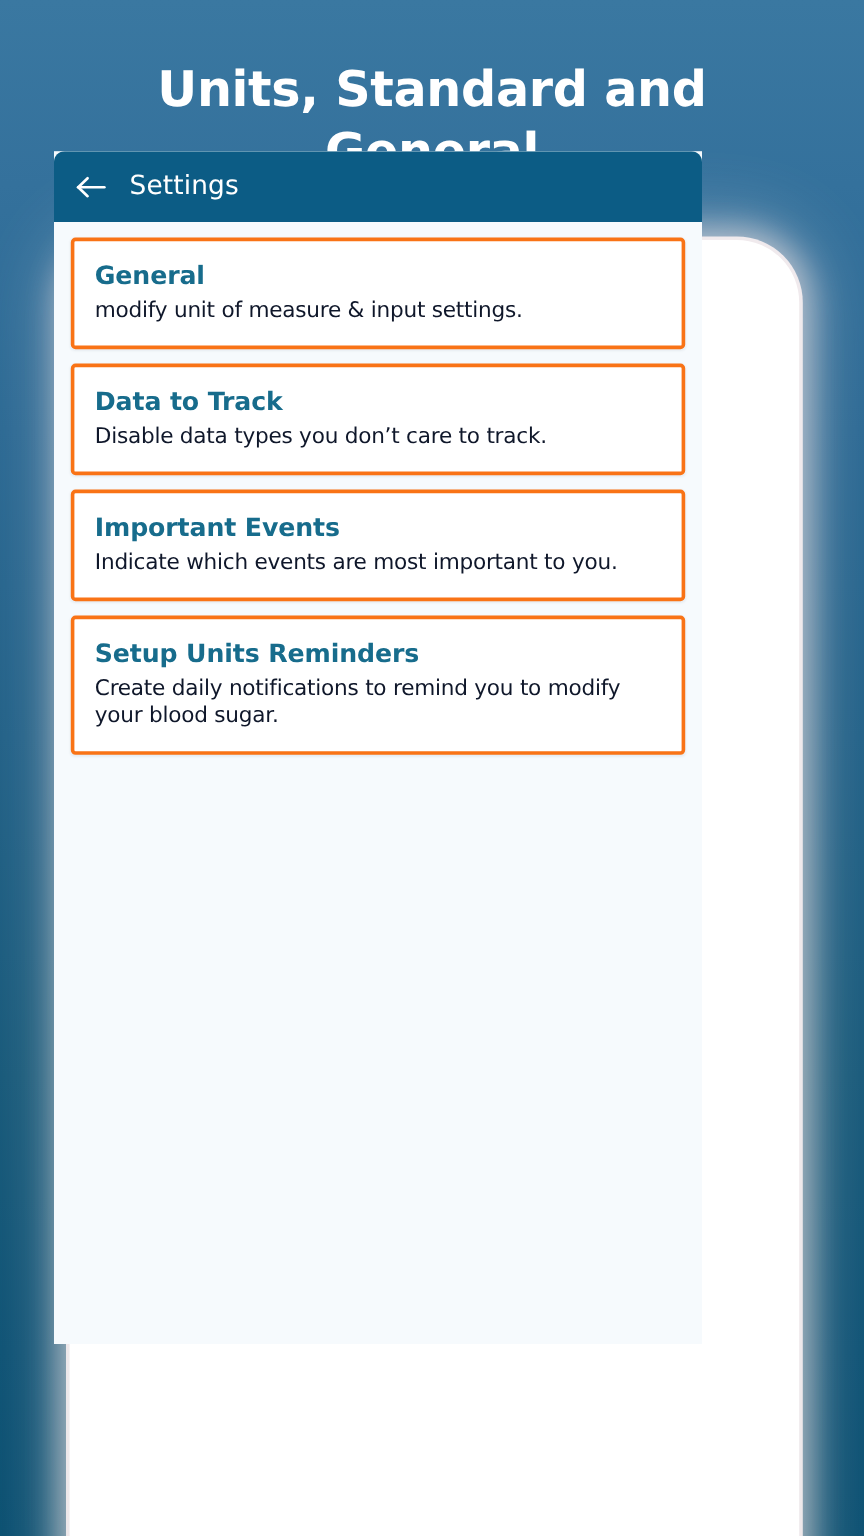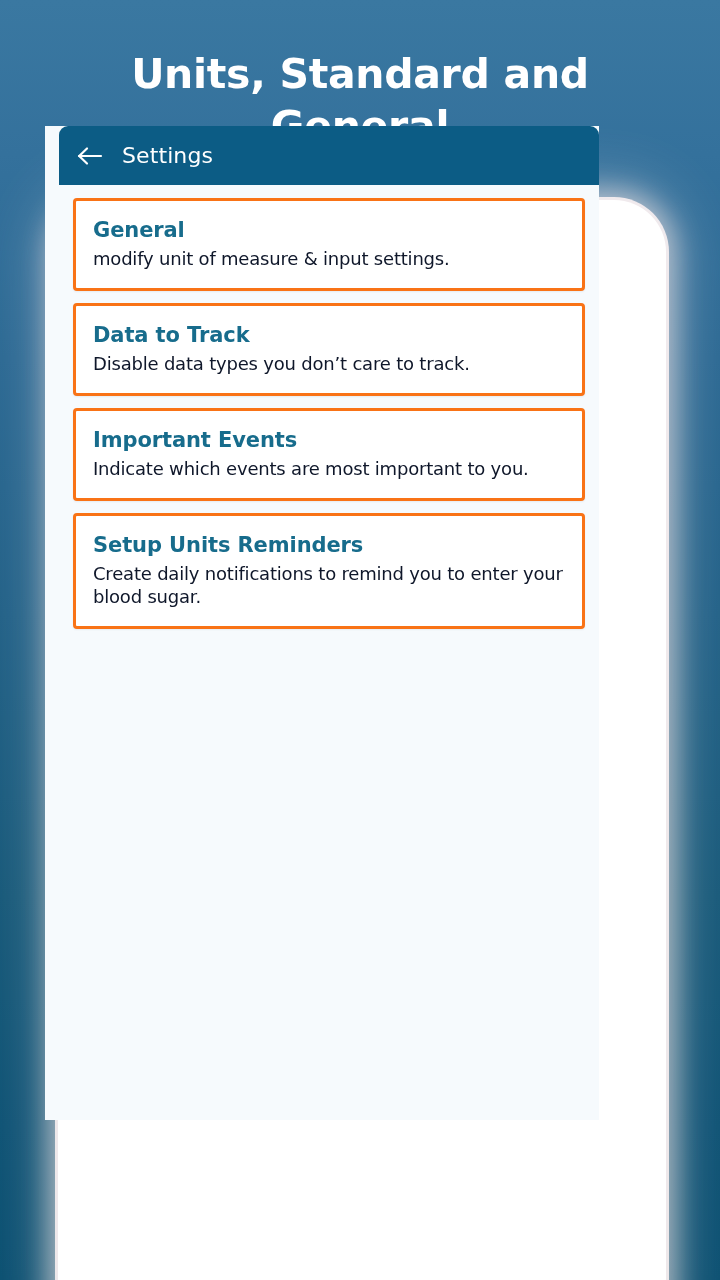--- a/index.html
+++ b/index.html
@@ -83,21 +83,20 @@
 
   
   .screen {
     position: absolute;
     left: 45px;
     top: 126px;
     width: 540px;
     height: 994px;
     background: #f6fafd;
     overflow: hidden;
-    padding-left: 14px;
   }
 
   
   .appbar {
     position: relative;
     height: 59px;
     background: #0c5c85;
     border-radius: 9px 9px 0 0;
     display: flex;
     align-items: center;
@@ -192,18 +191,18 @@
         <div class="card-sub">Disable data types you don’t care to track.</div>
       </div>
 
       <div class="card">
         <div class="card-title">Important Events</div>
         <div class="card-sub">Indicate which events are most important to you.</div>
       </div>
 
       <div class="card">
         <div class="card-title">Setup Units Reminders</div>
-        <div class="card-sub">Create daily notifications to remind you to enter your blood sugar.</div>
+        <div class="card-sub">Create daily notifications to remind you to modify your blood sugar.</div>
       </div>
 
     </div>
   </div>
 </div>
 
 </body></html>

